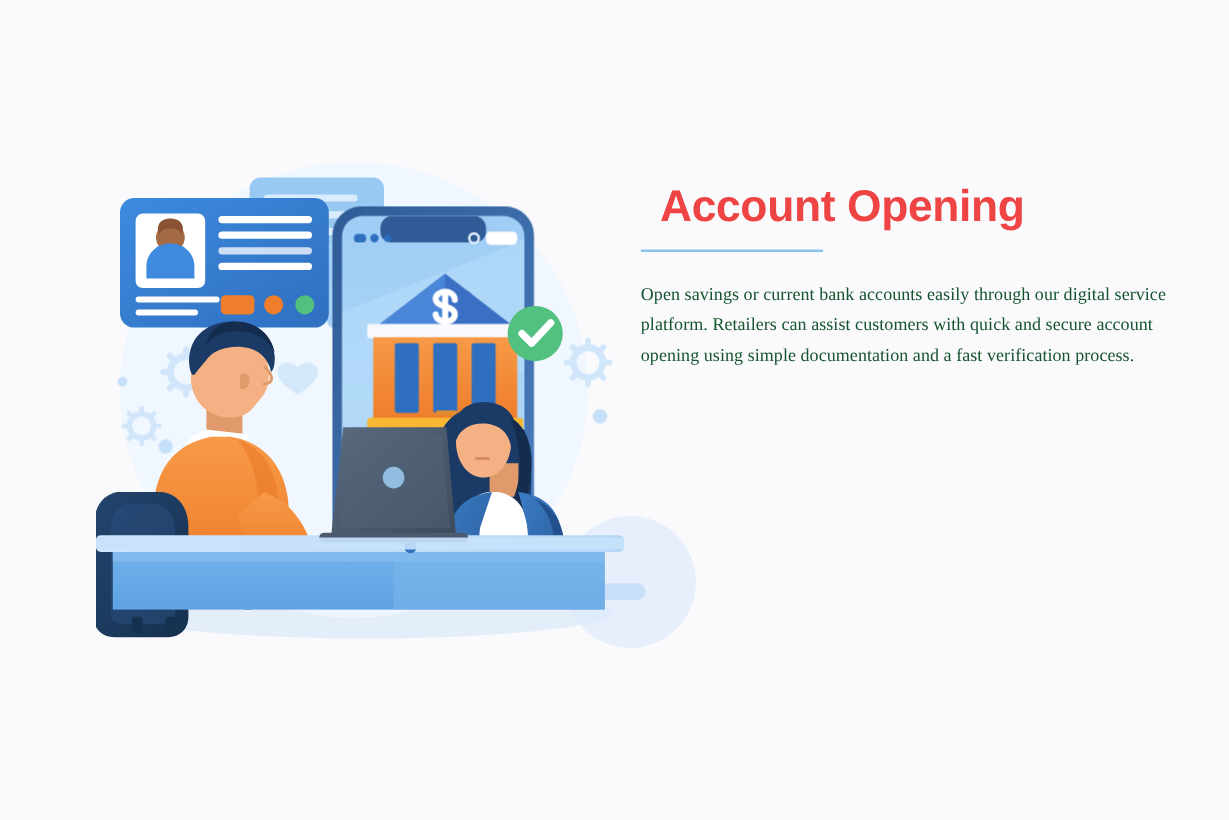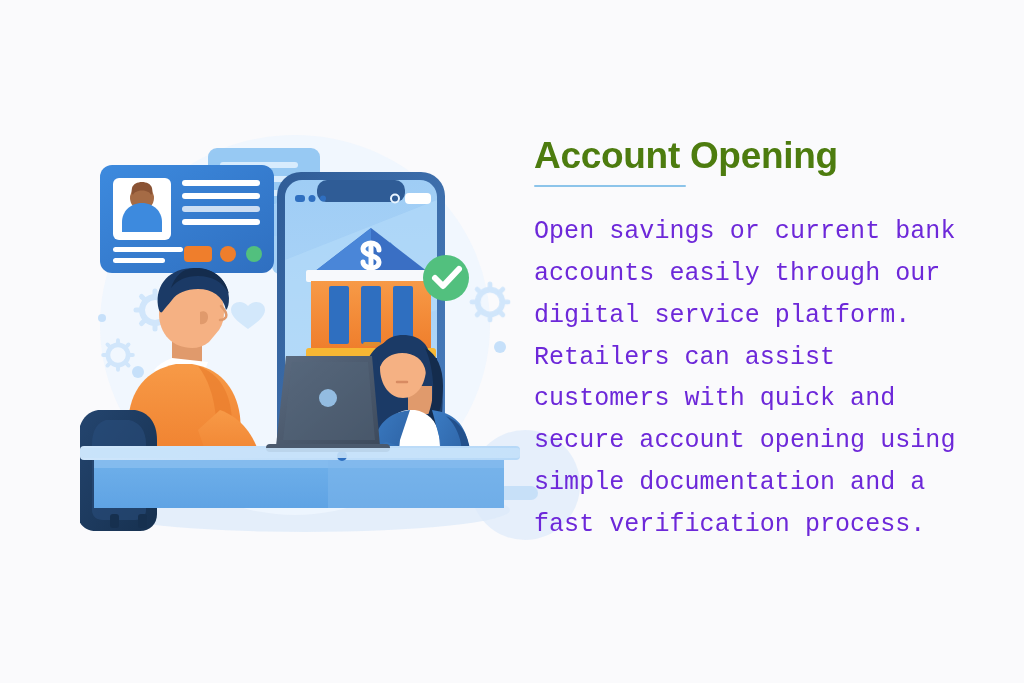--- a/index.html
+++ b/index.html
@@ -36,42 +36,42 @@
   .content {
     position: absolute;
     left: 534px;
     top: 135px;
     width: 440px;
   }
   .title {
     font-family: "Liberation Sans", sans-serif;
     font-size: 37px;
     font-weight: bold;
-    color: #4d7c0f;
+    color: #ef4444;
     letter-spacing: -0.3px;
     line-height: 1.12;
-    margin: 0;
+    margin: 16px;
     padding: 0;
     white-space: nowrap;
   }
   .title-underline {
     margin-top: 9px;
     width: 152px;
     height: 2px;
     background: #8cc4ea;
     border-radius: 2px;
   }
   .body-text {
     margin: 0;
     padding: 0;
     margin-top: 24px;
-    font-family: Liberation Mono, monospace;
-    font-size: 25px;
+    font-family: Liberation Serif, serif;
+    font-size: 15px;
     font-weight: 400;
-    color: #6d28d9;
+    color: #14532d;
     line-height: 1.67;
     letter-spacing: 0.05px;
     width: 440px;
   }
   
   .blob-a {
     position: absolute;
     left: 470px;
     top: 430px;
     width: 110px;

